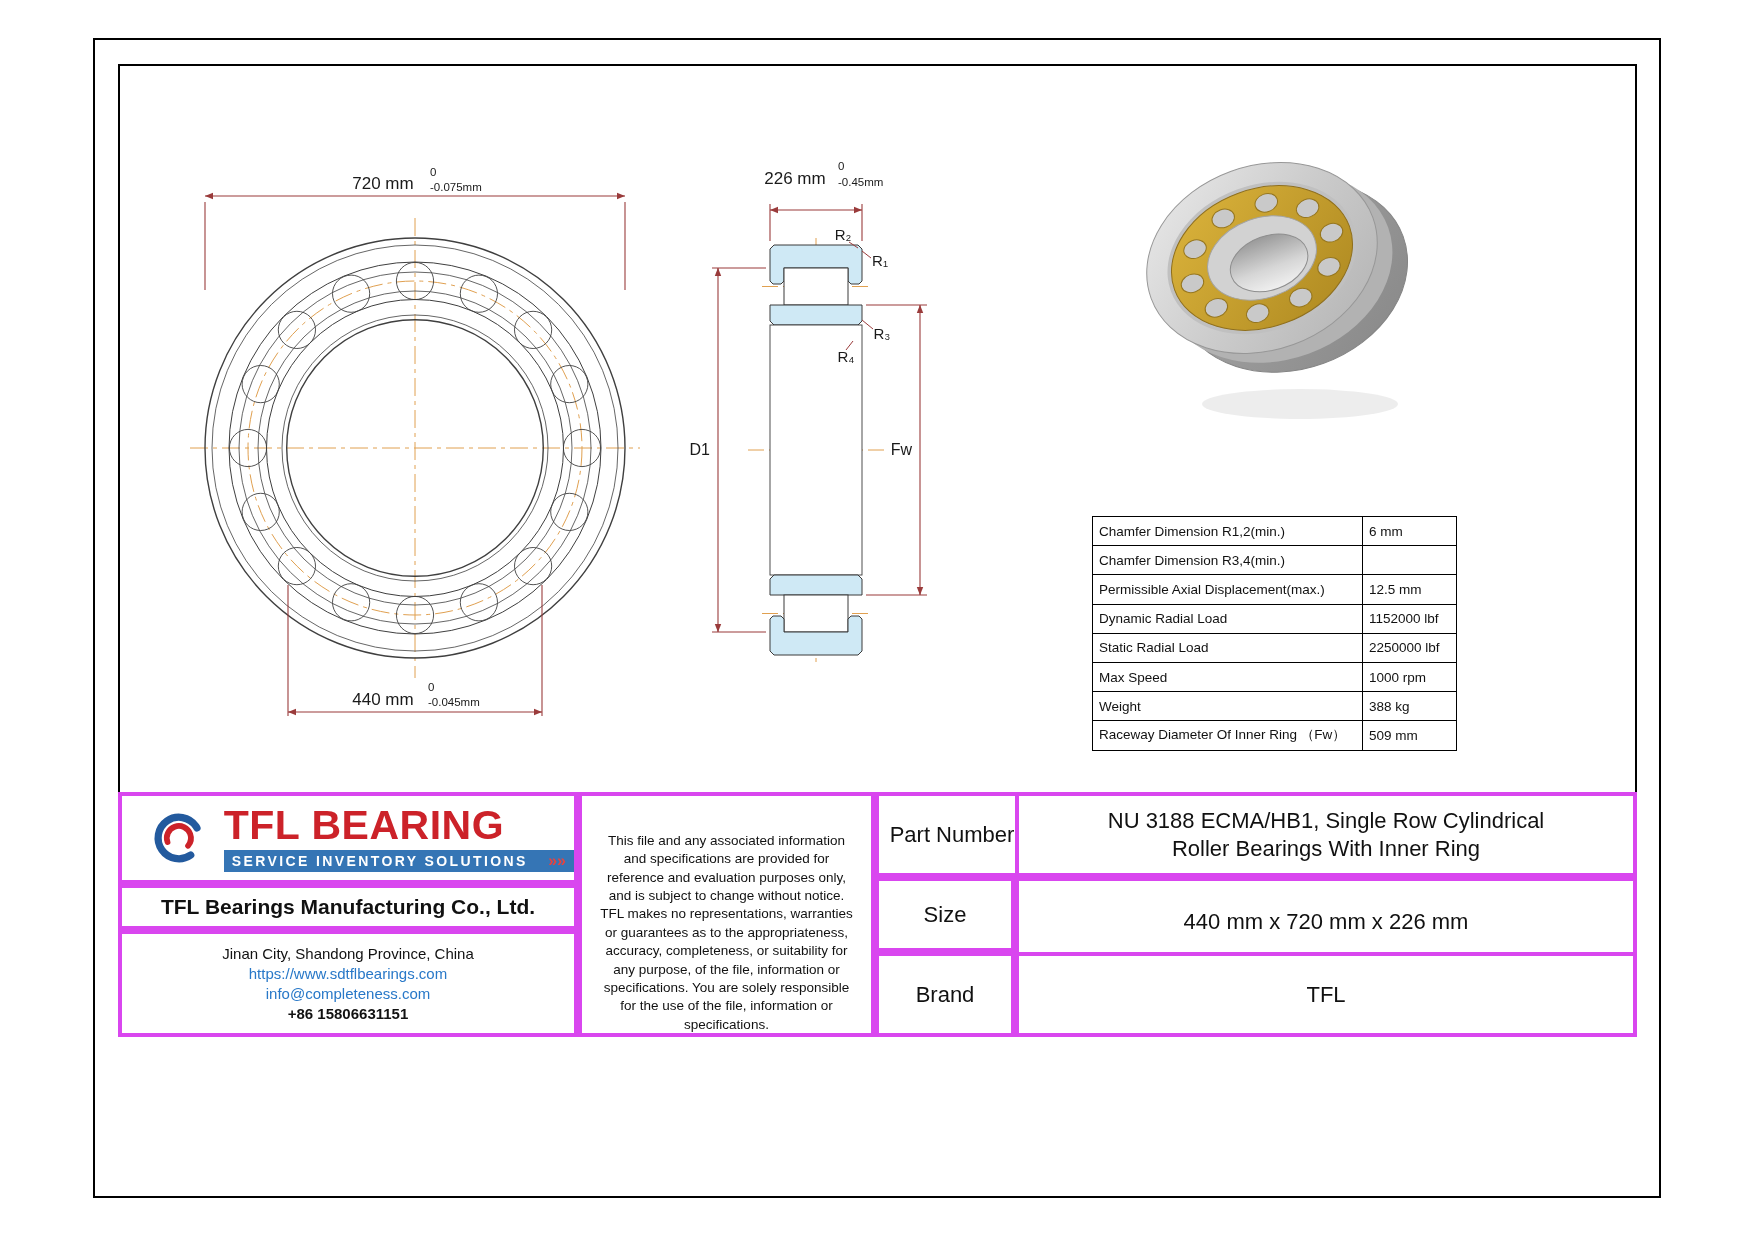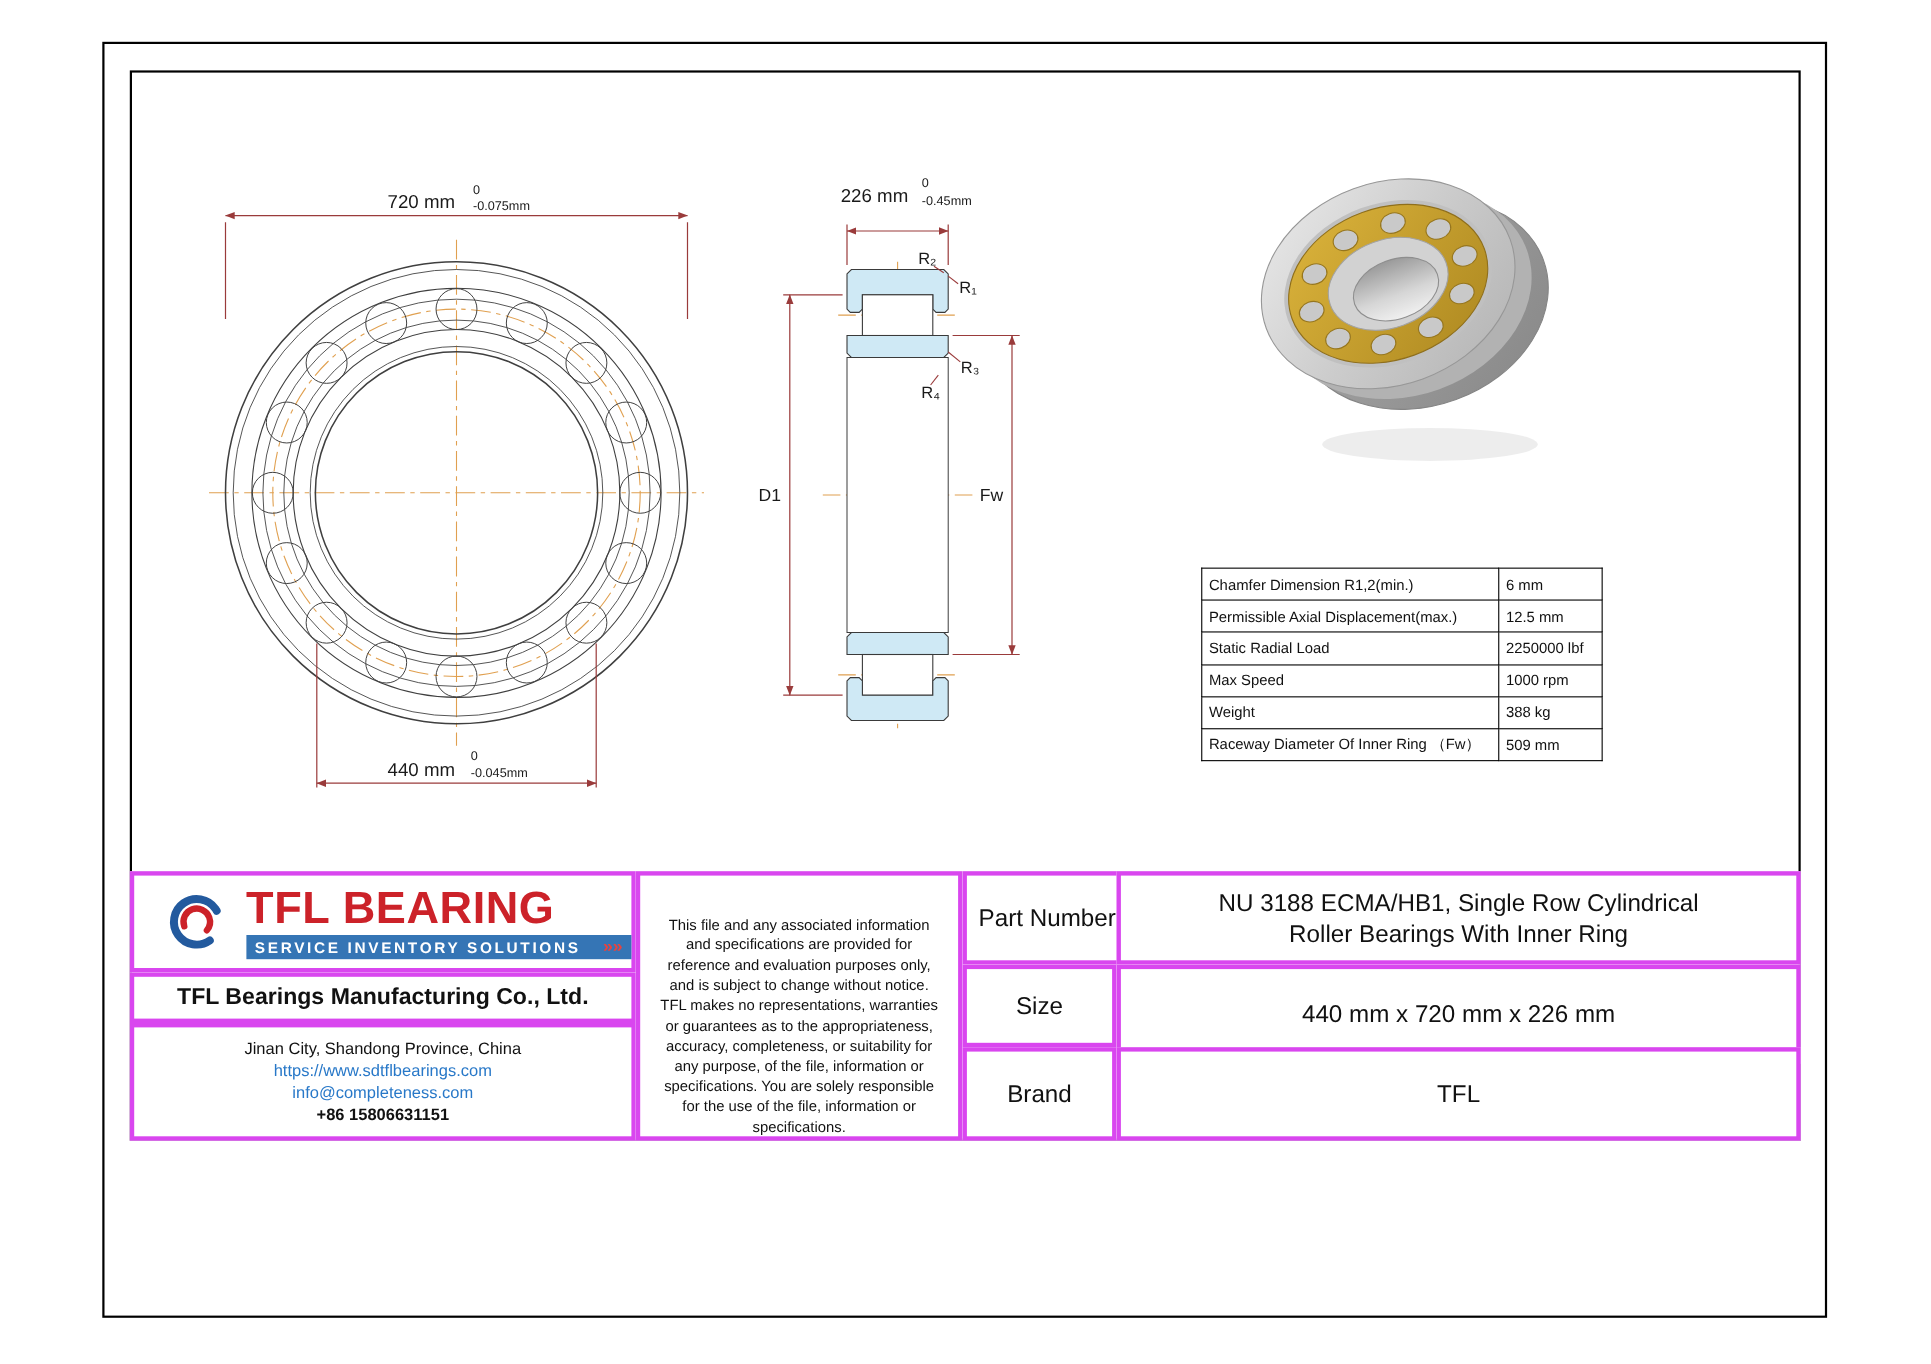--- a/index.html
+++ b/index.html
@@ -230,22 +230,30 @@
     </g>
   </svg>
 
   <table class="spec-table">
     <tbody>
       <tr>
         <td class="lbl">Chamfer Dimension R1,2(min.)</td>
         <td class="val">6 mm</td>
       </tr>
       <tr>
+        <td class="lbl">Chamfer Dimension R3,4(min.)</td>
+        <td class="val"></td>
+      </tr>
+      <tr>
         <td class="lbl">Permissible Axial Displacement(max.)</td>
         <td class="val">12.5 mm</td>
+      </tr>
+      <tr>
+        <td class="lbl">Dynamic Radial Load</td>
+        <td class="val">1152000 lbf</td>
       </tr>
       <tr>
         <td class="lbl">Static Radial Load</td>
         <td class="val">2250000 lbf</td>
       </tr>
       <tr>
         <td class="lbl">Max Speed</td>
         <td class="val">1000 rpm</td>
       </tr>
       <tr>

